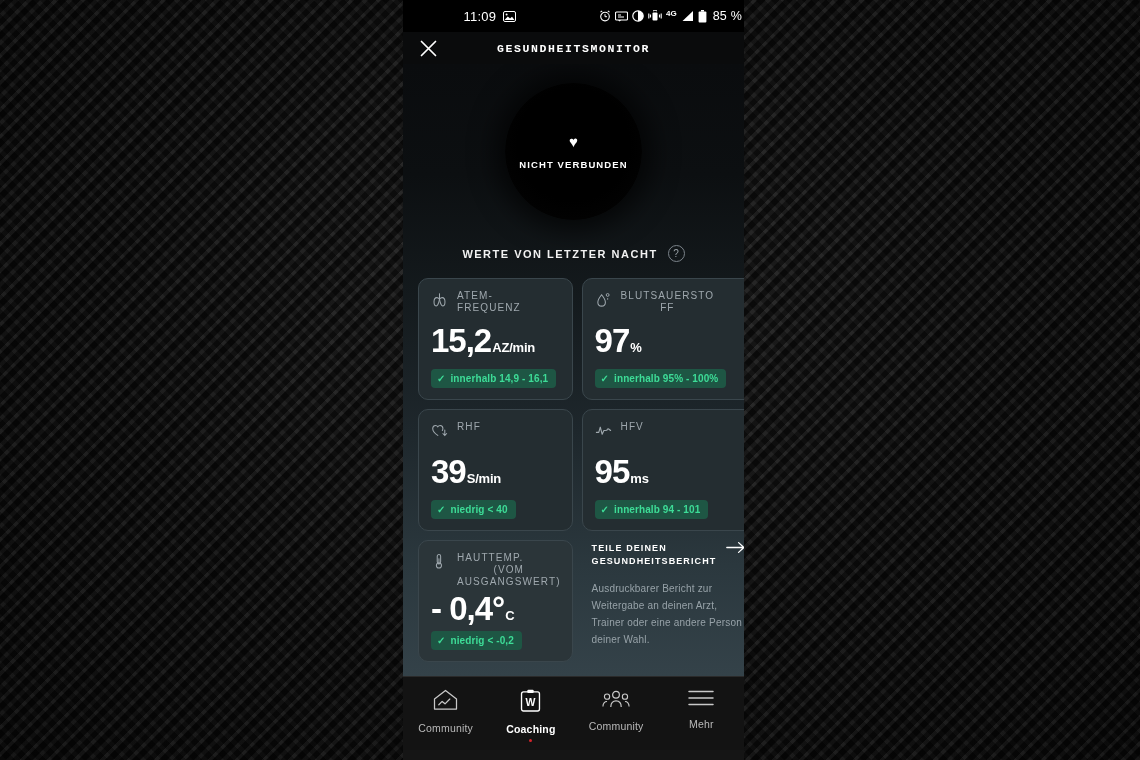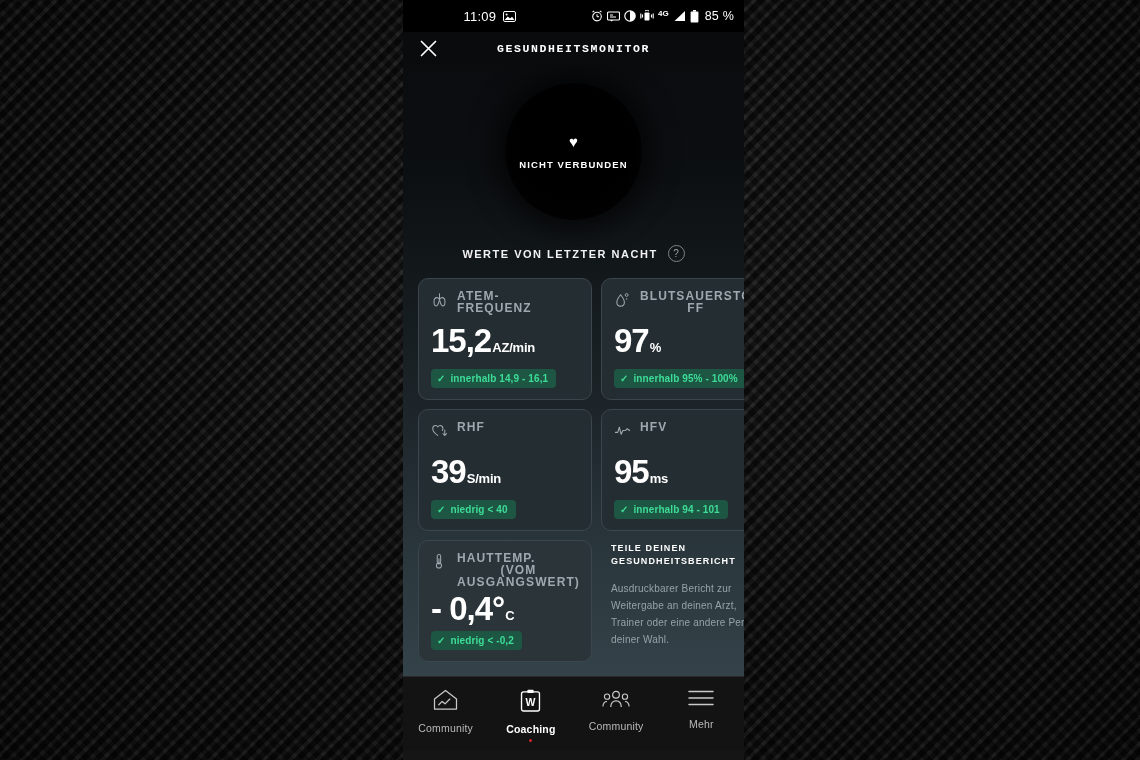--- a/index.html
+++ b/index.html
@@ -55,21 +55,21 @@
     position: absolute;
     left: 50%;
     transform: translateX(-110px);
     display: flex;
     align-items: center;
     gap: 7px;
   }
   .sb-time { font-size: 13px; font-weight: 400; letter-spacing: .2px; }
   .sb-right {
     position: absolute;
-    right: 10px;
+    right: 2px;
     display: flex;
     align-items: center;
     gap: 4px;
   }
   .sb-ico { display: inline-flex; align-items: center; justify-content: center; }
   .sb-pct { font-size: 12.5px; margin-left: 2px; letter-spacing: .2px; }
   .net-label { font-size: 8px; font-weight: 700; letter-spacing: 0; position: relative; top: -3px; }
 
   
   .header {
@@ -181,22 +181,22 @@
   .card.alt { background: #2b3539; }
   .card-head {
     display: flex;
     align-items: flex-start;
     gap: 9px;
     min-height: 30px;
   }
   .card-ico { flex: 0 0 auto; margin-top: 1px; }
   .card-label {
     color: #9fa8ae;
-    font-size: 12px;
-    font-weight: 700;
+    font-size: 10px;
+    font-weight: 400;
     letter-spacing: 1.1px;
     line-height: 12px;
     text-transform: uppercase;
   }
   .card-label .sub { display: block; text-align: center; }
   .card-value-row {
     display: flex;
     align-items: baseline;
     margin-top: 4px;
     flex: 1;

